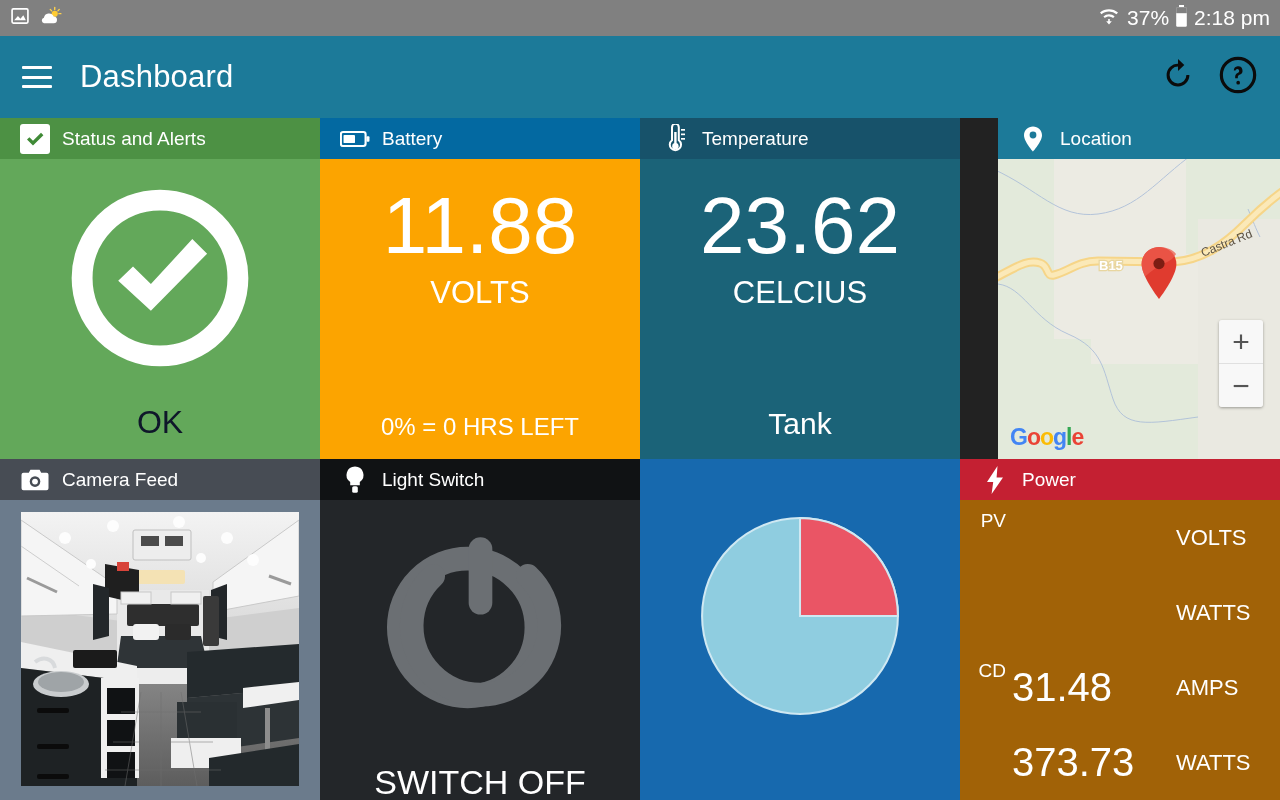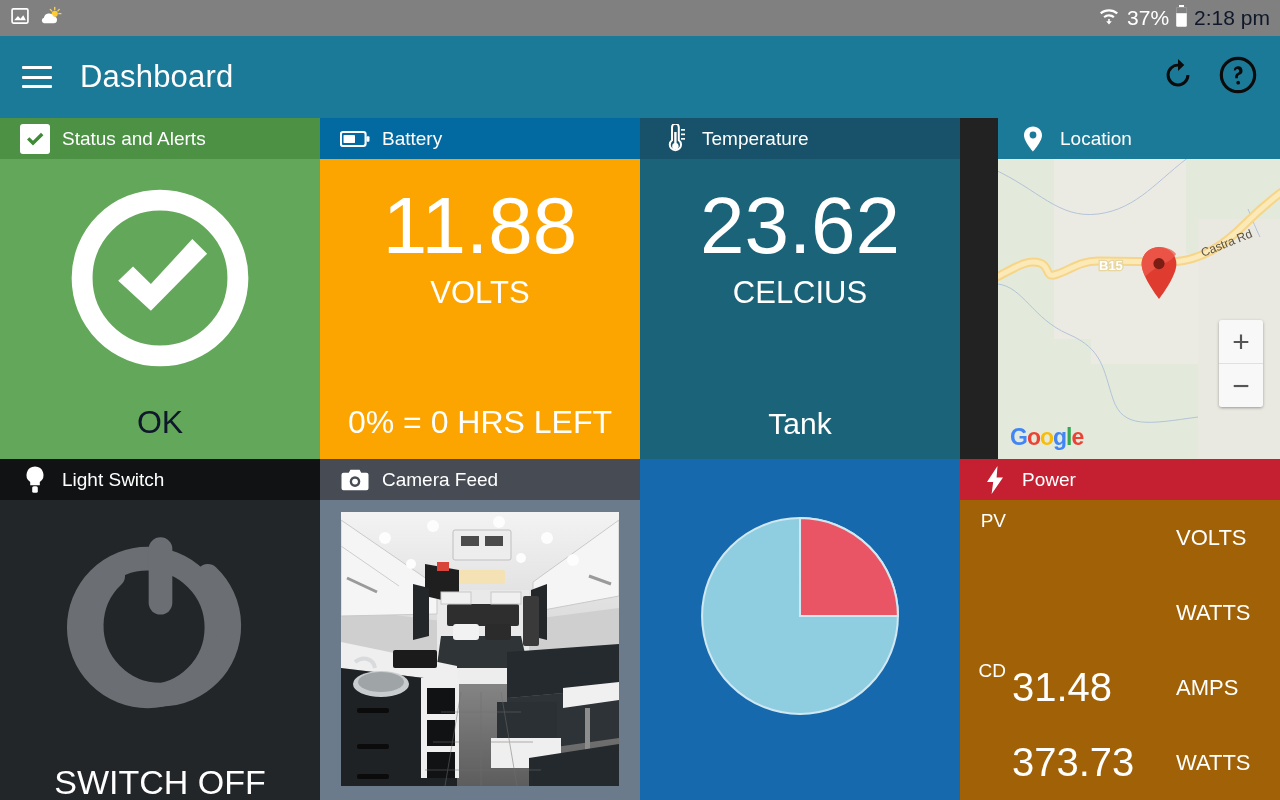--- a/index.html
+++ b/index.html
@@ -13,21 +13,21 @@
   
   .statusbar{
     position:absolute;top:0;left:0;width:1280px;height:36px;
     background:#808080;display:flex;align-items:center;
     padding:0 10px;box-sizing:border-box;
   }
   .sb-left{display:flex;align-items:center;gap:8px;}
   .sb-right{margin-left:auto;display:flex;align-items:center;gap:6px;
     color:#ffffff;font-size:21px;}
   .sb-pct{font-size:21px;color:#fff;letter-spacing:0px;}
-  .sb-time{font-size:21px;color:#0f172a;}
+  .sb-time{font-size:21px;color:#ffffff;}
 
   
   .appbar{
     position:absolute;top:36px;left:0;width:1280px;height:82px;
     background:#1c7a99;display:flex;align-items:center;
     padding:0 22px;box-sizing:border-box;
   }
   .hamburger{width:30px;height:22px;display:flex;flex-direction:column;
     justify-content:space-between;cursor:pointer;margin-right:28px;}
   .hamburger span{display:block;height:3px;background:#fff;border-radius:1px;}
@@ -56,21 +56,21 @@
   .check-box{width:34px;height:34px;background:#fff;border-radius:3px;
     display:flex;align-items:center;justify-content:center;}
   .big-check{margin-top:24px;}
   .status-word{color:#0f172a;font-size:32px;position:absolute;bottom:18px;width:100%;text-align:center;}
 
   
   .t-batt{background:#fca400;}
   .t-batt .tile-head{background:#0369a1;}
   .bignum{color:#fff;font-size:80px;line-height:86px;margin-top:24px;font-weight:300;}
   .bigunit{color:#fff;font-size:31px;margin-top:6px;}
-  .bottomline{color:#fff;font-size:32px;position:absolute;bottom:18px;width:100%;text-align:center;}
+  .bottomline{color:#fff;font-size:24px;position:absolute;bottom:18px;width:100%;text-align:center;}
 
   
   .t-temp{background:#1b6378;}
   .t-temp .tile-head{background:#17526a;}
 
   
   .t-loc{background:#000000;margin-left:38px;}
   .t-loc .tile-head{background:#1c7a99;}
   .map{position:absolute;top:41px;left:0;right:0;bottom:0;background:#e8eadd;overflow:hidden;}
   .zoomctl{position:absolute;right:17px;bottom:52px;width:44px;
@@ -279,42 +279,20 @@
           <div>+</div>
           <div class="zsep"></div>
           <div>−</div>
         </div>
         <div class="gbrand">
           <span>G</span><span>o</span><span>o</span><span>g</span><span>l</span><span>e</span>
         </div>
       </div>
     </div>
 
-    <div class="tile t-light">
-      <div class="tile-head">
-        <span class="t-ico">
-          <svg width="24" height="30" viewBox="0 0 24 30">
-            <path d="M12 1.5A8.5 8.5 0 0 0 7.2 17v3.2h9.6V17A8.5 8.5 0 0 0 12 1.5z" fill="#fff"></path>
-            <rect x="9.2" y="21.2" width="5.6" height="6.6" rx="1.6" fill="#fff"></rect>
-          </svg>
-        </span>
-        <span class="t-label">Light Switch</span>
-      </div>
-      <div class="tile-body">
-        <span style="margin-top:20px">
-          <svg width="215" height="215" viewBox="0 0 100 100">
-            <path d="M50 12 a 32 32 0 1 0 0 64 a 32 32 0 1 0 0 -64" fill="none" stroke="#6b6f73" stroke-width="11" stroke-linecap="round" transform="rotate(-90 50 50)"></path>
-            <path d="M28 26 A32 32 0 1 0 72 26" fill="none" stroke="#6b6f73" stroke-width="11" stroke-linecap="round"></path>
-            <rect x="44.5" y="8" width="11" height="36" rx="5.5" fill="#6b6f73"></rect>
-          </svg>
-        </span>
-        <div class="switch-label">SWITCH OFF</div>
-      </div>
-    </div>
-
     <div class="tile t-cam">
       <div class="tile-head">
         <span class="t-ico">
           <svg width="30" height="24" viewBox="0 0 30 24">
             <path d="M10.4 1.8h9.2l1.6 3h5.3a2 2 0 0 1 2 2v13.4a2 2 0 0 1-2 2H3.5a2 2 0 0 1-2-2V6.8a2 2 0 0 1 2-2h5.3z" fill="#fff"></path>
             <circle cx="15" cy="13.6" r="5.3" fill="#474c54"></circle>
             <circle cx="15" cy="13.6" r="2.9" fill="#fff"></circle>
           </svg>
         </span>
         <span class="t-label">Camera Feed</span>
@@ -421,20 +399,42 @@
                 <path d="M160 180 L176 274"></path>
               <path d="M100 200h80"></path>
                 <path d="M92 230h100"></path>
                 <path d="M84 258h116"></path>
             </g>
           </svg>
         </div>
       </div>
     </div>
 
+    <div class="tile t-light">
+      <div class="tile-head">
+        <span class="t-ico">
+          <svg width="24" height="30" viewBox="0 0 24 30">
+            <path d="M12 1.5A8.5 8.5 0 0 0 7.2 17v3.2h9.6V17A8.5 8.5 0 0 0 12 1.5z" fill="#fff"></path>
+            <rect x="9.2" y="21.2" width="5.6" height="6.6" rx="1.6" fill="#fff"></rect>
+          </svg>
+        </span>
+        <span class="t-label">Light Switch</span>
+      </div>
+      <div class="tile-body">
+        <span style="margin-top:20px">
+          <svg width="215" height="215" viewBox="0 0 100 100">
+            <path d="M50 12 a 32 32 0 1 0 0 64 a 32 32 0 1 0 0 -64" fill="none" stroke="#6b6f73" stroke-width="11" stroke-linecap="round" transform="rotate(-90 50 50)"></path>
+            <path d="M28 26 A32 32 0 1 0 72 26" fill="none" stroke="#6b6f73" stroke-width="11" stroke-linecap="round"></path>
+            <rect x="44.5" y="8" width="11" height="36" rx="5.5" fill="#6b6f73"></rect>
+          </svg>
+        </span>
+        <div class="switch-label">SWITCH OFF</div>
+      </div>
+    </div>
+
     <div class="tile t-water">
       <div class="tile-body">
         <span style="margin-top:14px">
           <svg width="204" height="204" viewBox="0 0 100 100">
             <circle cx="50" cy="50" r="48" fill="#8fcde0" stroke="#cfe8f2" stroke-width="1"></circle>
             <path d="M50 50 L50 2 A48 48 0 0 1 98 50 Z" fill="#ea5565" stroke="#cfe8f2" stroke-width="1"></path>
           </svg>
         </span>
       </div>
     </div>

